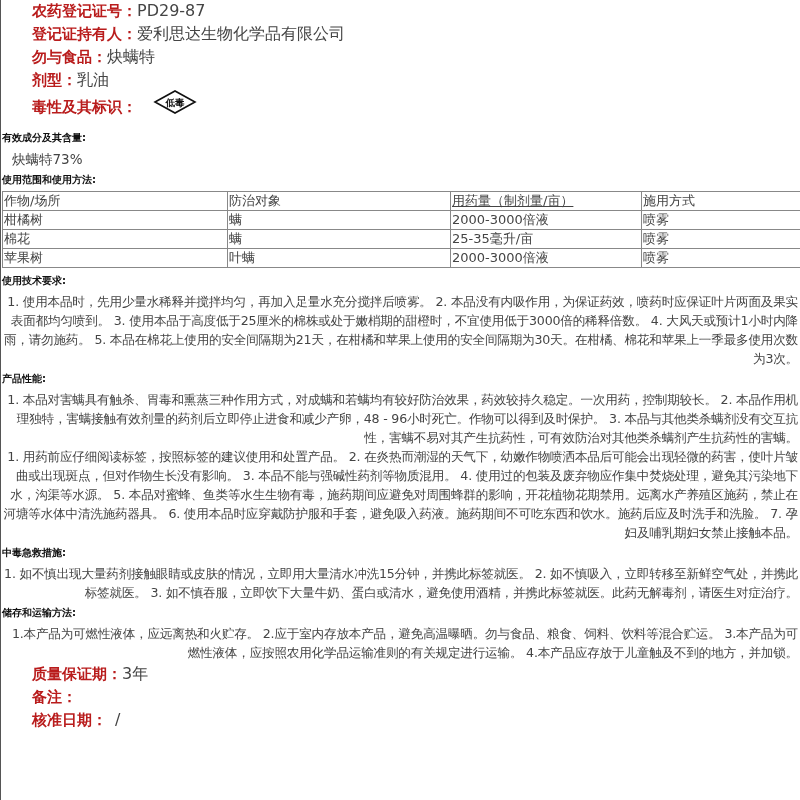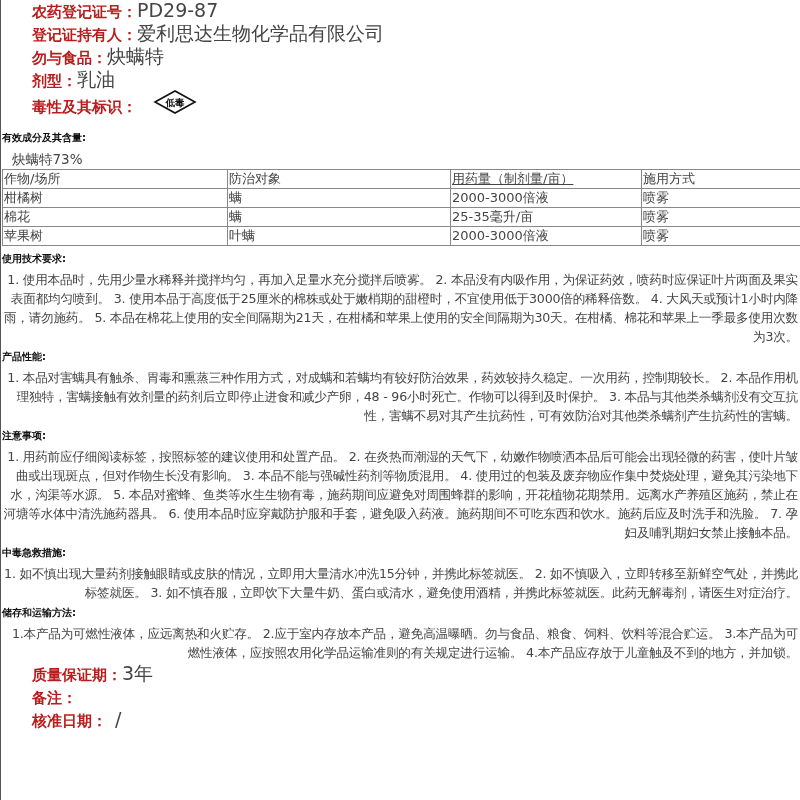--- a/index.html
+++ b/index.html
@@ -5,21 +5,21 @@
     html, body { margin: 0; padding: 0; background: #ffffff; }
     body {
       width: 800px; height: 800px; overflow: hidden; position: relative;
       font-family: "DejaVu Sans", "Liberation Sans", sans-serif;
       color: #333333;
     }
     .left-rule { position: absolute; left: 0; top: 0; width: 1px; height: 800px; background: #555555; }
     .doc { position: absolute; left: 2px; top: 0; width: 798px; }
     .row { height: 23px; line-height: 23px; white-space: nowrap; font-size: 14px; }
     .lbl { font-weight: bold; color: #b91c1c; font-size: 15px; padding-left: 30px; }
-    .val { color: #444444; font-size: 19px; }
+    .val { color: #444444; font-size: 16px; }
     .heading { font-weight: bold; color: #111111; font-size: 10px; height: 22px; line-height: 22px; white-space: nowrap; }
     .para { font-size: 12.6px; color: #444444; line-height: 19px; letter-spacing: -0.2px; padding-right: 2px; text-align: right; }
     .indent { padding-left: 10px; font-size: 13.5px; color: #444444; height: 20px; line-height: 20px; }
     .tox { display: inline-block; vertical-align: middle; margin-left: 12px; position: relative; top: -2px; }
     table.usage { border-collapse: collapse; width: 796px; table-layout: fixed; margin-top: 0; }
     table.usage td { border: 1px solid #888888; font-size: 13px; color: #444444; height: 18px; line-height: 18px; padding: 0 1px; white-space: nowrap; overflow: hidden; }
     .c1 { width: 222px; } .c2 { width: 220px; } .c3 { width: 188px; text-decoration: underline; } .c4 { width: 158px; }
   </style>
 </head>
 <body>
@@ -46,20 +46,21 @@
       <svg width="44" height="26" viewBox="0 0 44 26">
         <polygon points="2,13 22,2 42,13 22,24" fill="#ffffff" stroke="#111111" stroke-width="1.6"></polygon>
         <text x="22" y="17" text-anchor="middle" font-size="9.5" font-weight="bold" fill="#111111" font-family="DejaVu Serif, serif">低毒</text>
       </svg>
     </span>
   </div>
 
   <div class="heading" style="margin-top:4px;">有效成分及其含量:</div>
   <div class="indent">炔螨特73%</div>
 
+  <div class="heading">使用范围和使用方法:</div>
   <table class="usage">
     <tbody>
         <tr>
       <td class="c1">作物/场所</td>
       <td class="c2">防治对象</td>
       <td class="c3">用药量（制剂量/亩）</td>
       <td class="c4">施用方式</td>
     </tr>
     <tr>
       <td>柑橘树</td>
@@ -81,21 +82,20 @@
     </tr>
   </tbody>
     </table>
 
   <div class="heading" style="margin-top:2px;">使用技术要求:</div>
   <div class="para">1. 使用本品时，先用少量水稀释并搅拌均匀，再加入足量水充分搅拌后喷雾。 2. 本品没有内吸作用，为保证药效，喷药时应保证叶片两面及果实表面都均匀喷到。 3. 使用本品于高度低于25厘米的棉株或处于嫩梢期的甜橙时，不宜使用低于3000倍的稀释倍数。 4. 大风天或预计1小时内降雨，请勿施药。 5. 本品在棉花上使用的安全间隔期为21天，在柑橘和苹果上使用的安全间隔期为30天。在柑橘、棉花和苹果上一季最多使用次数为3次。</div>
 
   <div class="heading">产品性能:</div>
   <div class="para">1. 本品对害螨具有触杀、胃毒和熏蒸三种作用方式，对成螨和若螨均有较好防治效果，药效较持久稳定。一次用药，控制期较长。 2. 本品作用机理独特，害螨接触有效剂量的药剂后立即停止进食和减少产卵，48 - 96小时死亡。作物可以得到及时保护。 3. 本品与其他类杀螨剂没有交互抗性，害螨不易对其产生抗药性，可有效防治对其他类杀螨剂产生抗药性的害螨。</div>
 
-  <div class="heading">注意事项:</div>
   <div class="para">1. 用药前应仔细阅读标签，按照标签的建议使用和处置产品。 2. 在炎热而潮湿的天气下，幼嫩作物喷洒本品后可能会出现轻微的药害，使叶片皱曲或出现斑点，但对作物生长没有影响。 3. 本品不能与强碱性药剂等物质混用。 4. 使用过的包装及废弃物应作集中焚烧处理，避免其污染地下水，沟渠等水源。 5. 本品对蜜蜂、鱼类等水生生物有毒，施药期间应避免对周围蜂群的影响，开花植物花期禁用。远离水产养殖区施药，禁止在河塘等水体中清洗施药器具。 6. 使用本品时应穿戴防护服和手套，避免吸入药液。施药期间不可吃东西和饮水。施药后应及时洗手和洗脸。 7. 孕妇及哺乳期妇女禁止接触本品。</div>
 
   <div class="heading">中毒急救措施:</div>
   <div class="para">1. 如不慎出现大量药剂接触眼睛或皮肤的情况，立即用大量清水冲洗15分钟，并携此标签就医。 2. 如不慎吸入，立即转移至新鲜空气处，并携此标签就医。 3. 如不慎吞服，立即饮下大量牛奶、蛋白或清水，避免使用酒精，并携此标签就医。此药无解毒剂，请医生对症治疗。</div>
 
   <div class="heading">储存和运输方法:</div>
   <div class="para">1.本产品为可燃性液体，应远离热和火贮存。 2.应于室内存放本产品，避免高温曝晒。勿与食品、粮食、饲料、饮料等混合贮运。 3.本产品为可燃性液体，应按照农用化学品运输准则的有关规定进行运输。 4.本产品应存放于儿童触及不到的地方，并加锁。</div>
 
   <div class="row">
     <span class="lbl">质量保证期：</span><span class="val">3年</span>

